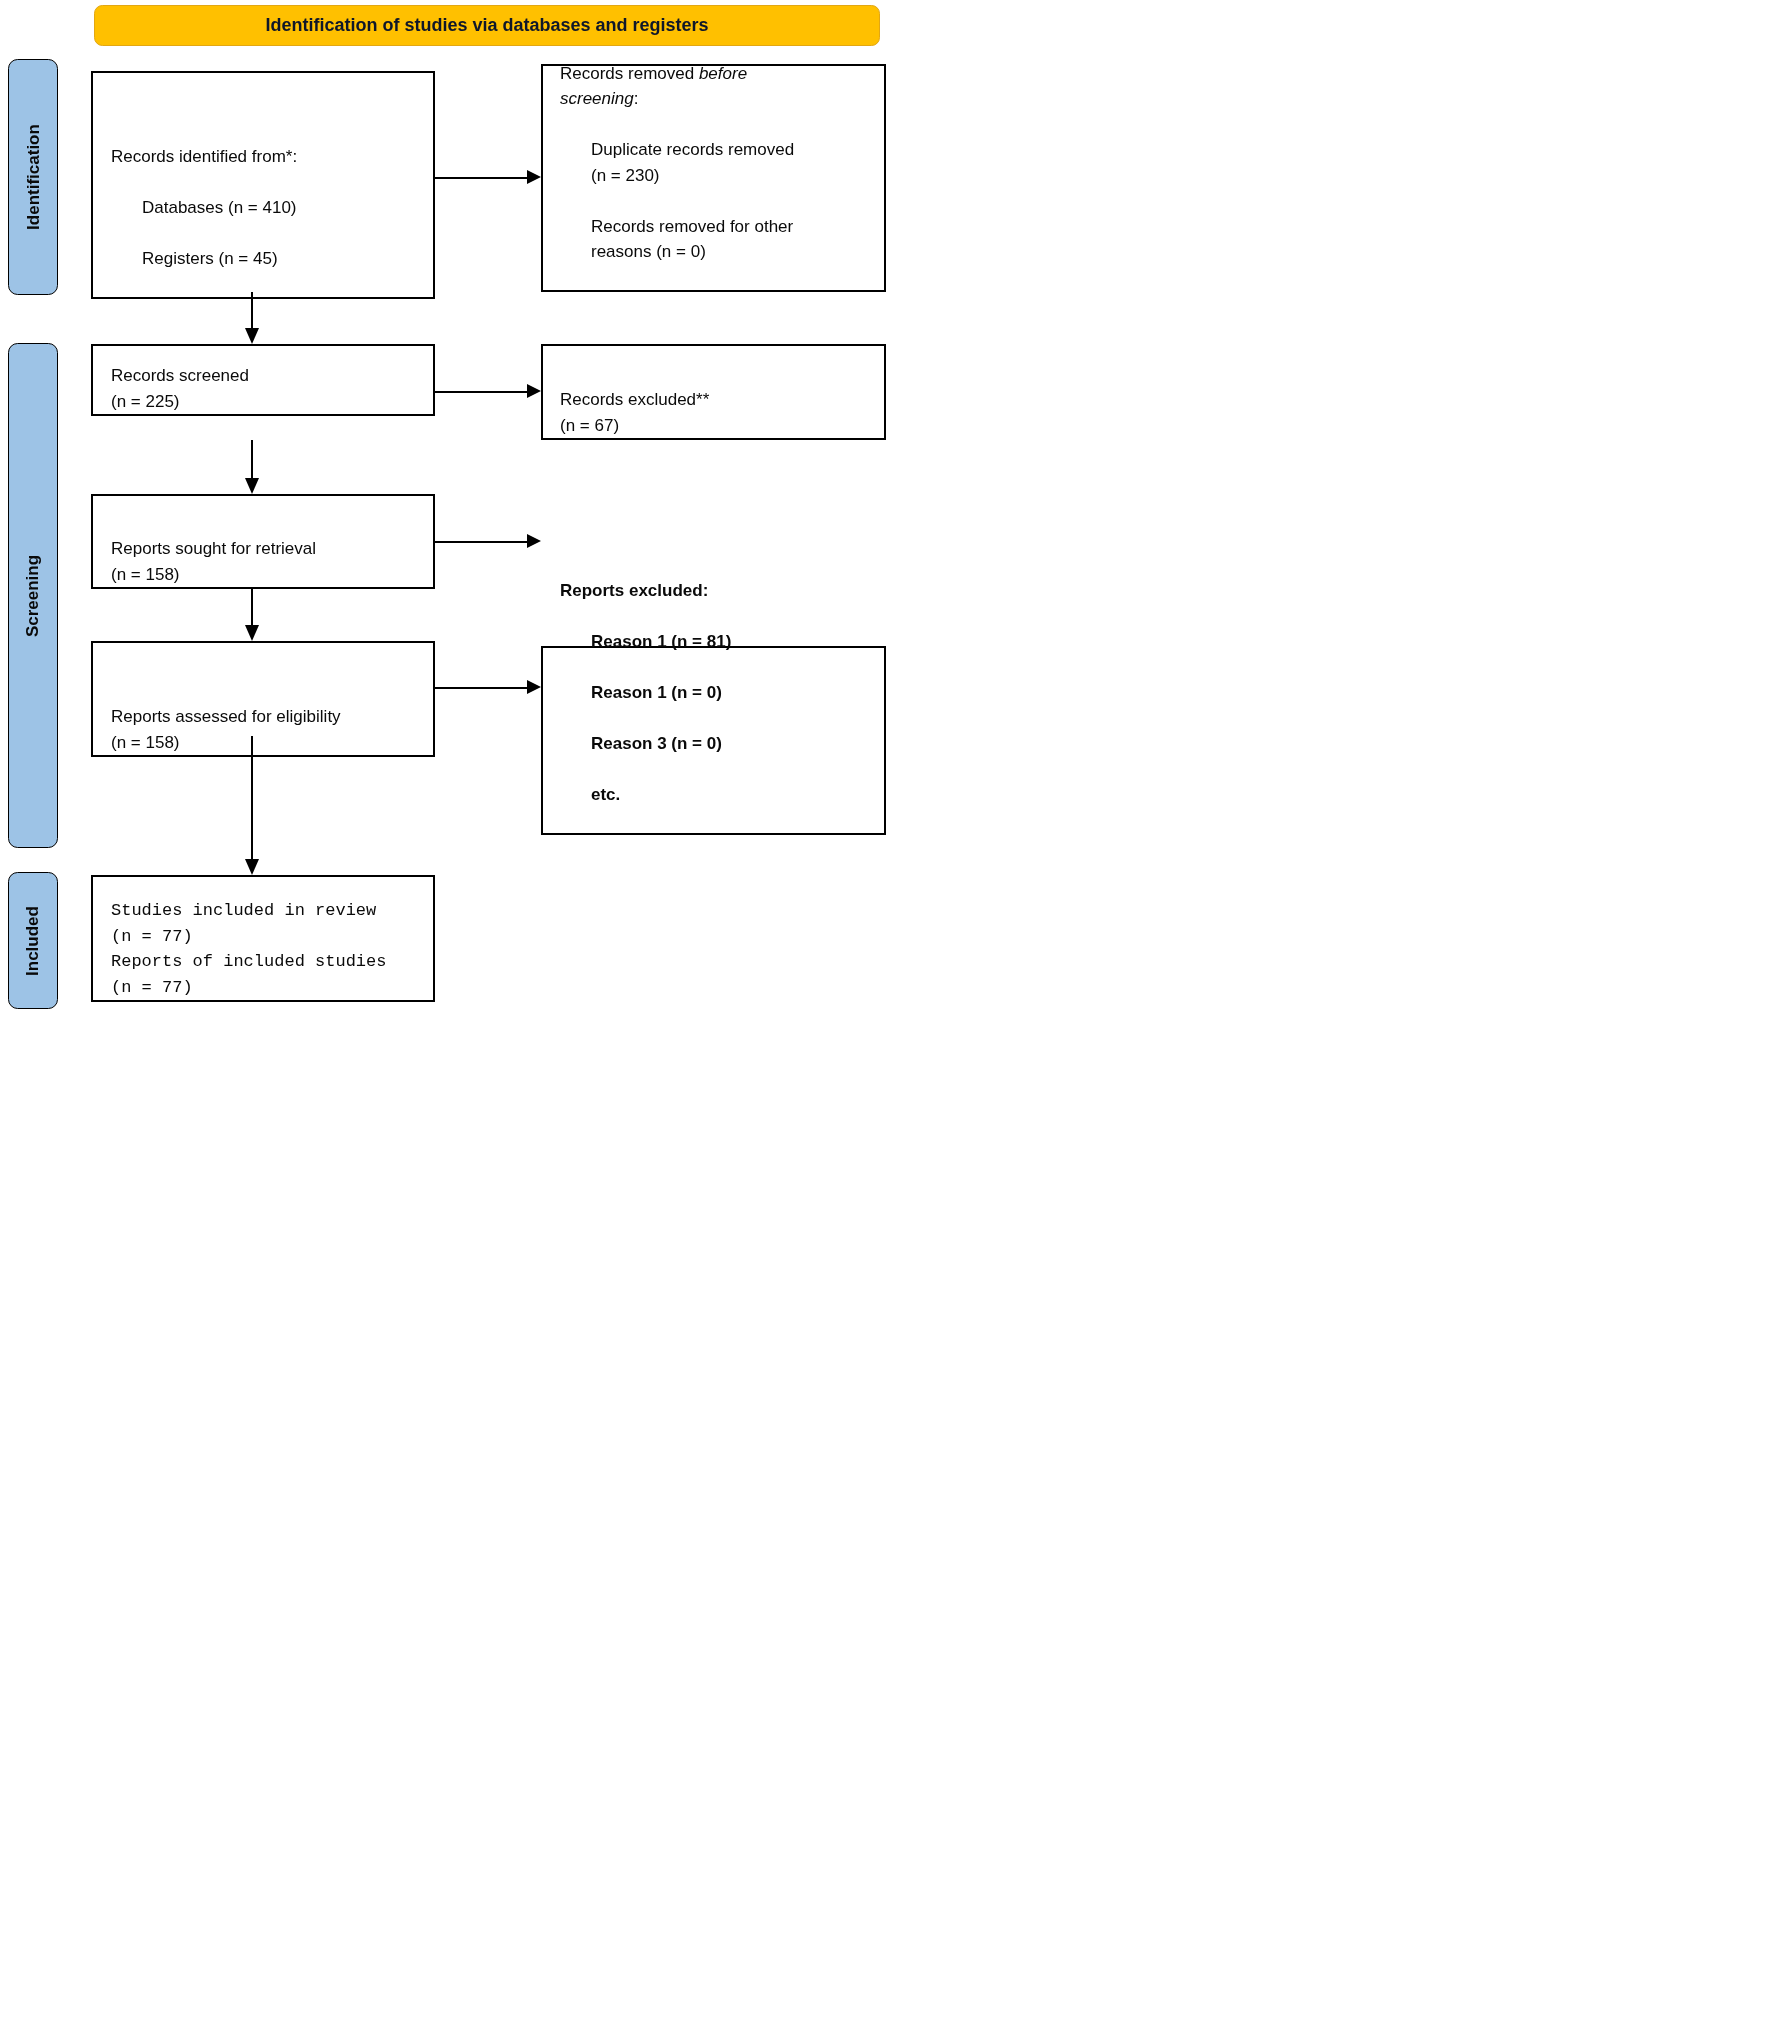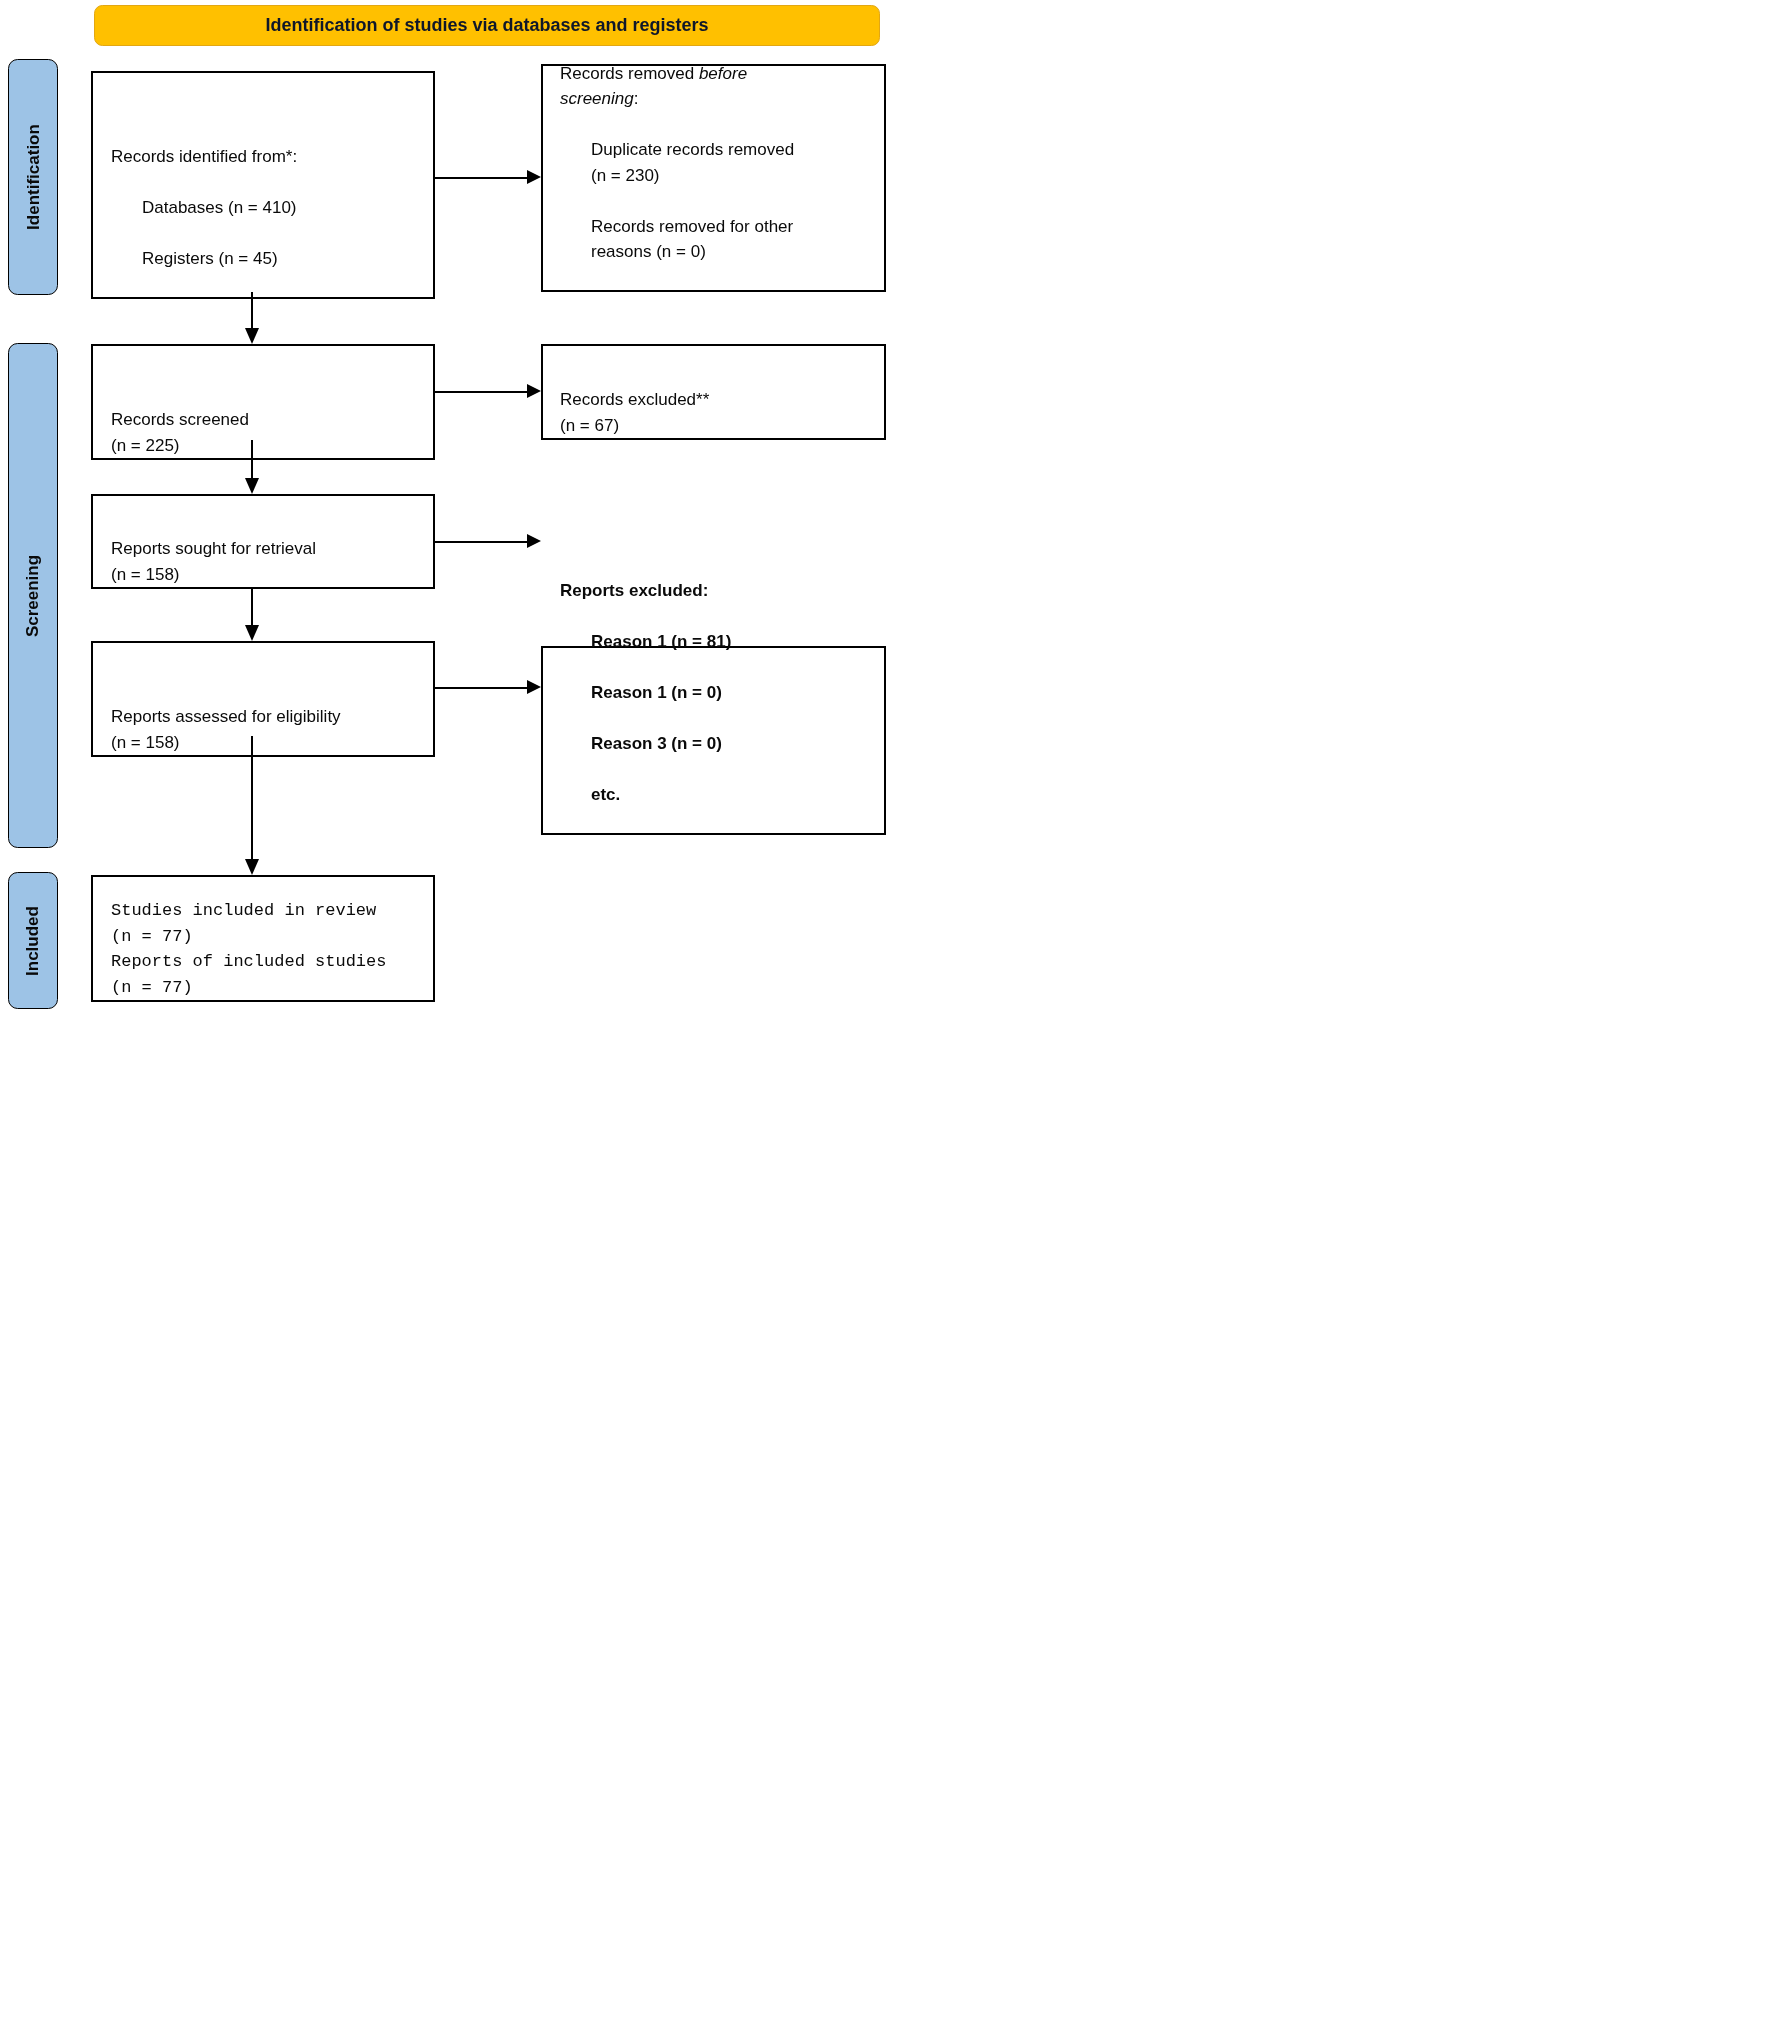--- a/index.html
+++ b/index.html
@@ -59,21 +59,21 @@
   .box .content {
     width: 100%;
     font-size: 17px;
     line-height: 1.5;
     white-space: pre-line;
   }
   .col-left  { left: 91px; width: 344px; padding: 0 10.8px 0 18px; }
   .col-right { left: 541px; width: 345px; padding: 0 10.8px 0 17px; }
   .box-records-identified   { top: 71px;  height: 228px; }
   .box-records-removed      { top: 64px;  height: 228px; }
-  .box-records-screened     { top: 344px;  height: 116px; }
+  .box-records-screened     { top: 344px;  height: 72px; }
   .box-records-excluded     { top: 344px;  height: 96px; }
   .box-reports-sought       { top: 494px;  height: 95px; }
   .box-reports-not-retrieved{ top: 494px;  height: 95px; }
   .box-reports-assessed     { top: 641px; height: 116px; }
   .box-reports-excluded     { top: 646px; height: 189px; font-weight: bold; }
   .box-studies-included     { top: 875px; height: 127px; font-family: Liberation Mono, monospace; }
   .indent { padding-left: 31px; }
   .em { font-style: italic; }
   
   .varrow { position: absolute; left: 245px; width: 14.4px; }

